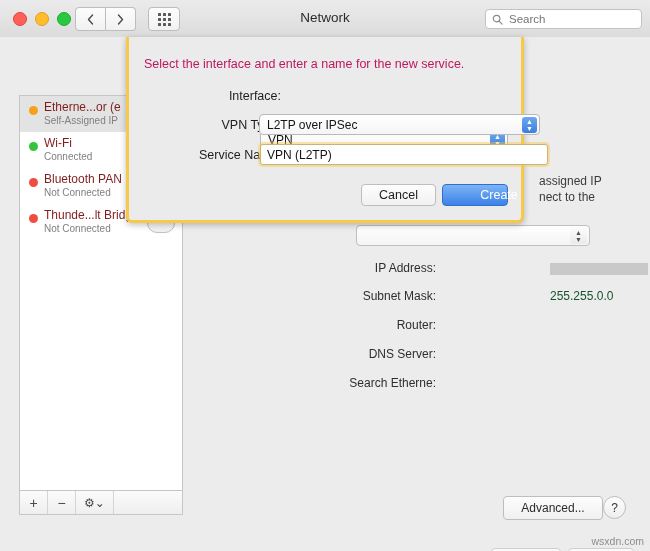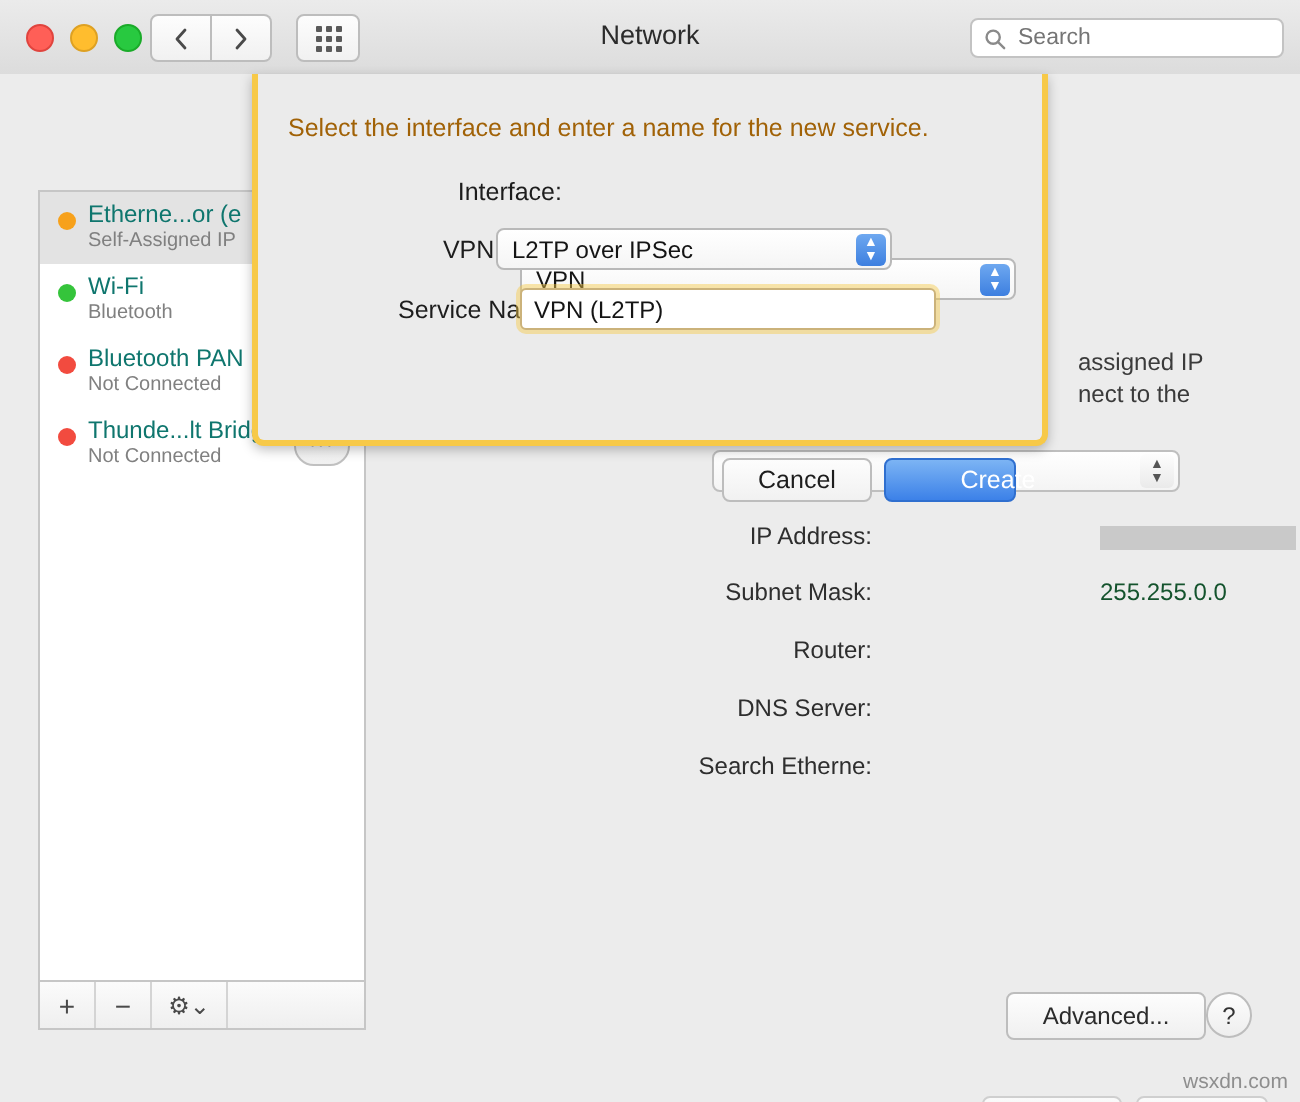--- a/index.html
+++ b/index.html
@@ -149,21 +149,21 @@
     position: absolute;
     left: 9px; top: 10px;
     width: 9px; height: 9px;
     border-radius: 50%;
   }
   .bullet.green { background: #35c43b; }
   .bullet.red { background: #f24b3f; }
   .bullet.orange { background: #f7a11b; }
   .service .name {
     font-size: 12px;
-    color: #0f766e;
+    color: #7f1d1d;
     line-height: 14px;
     white-space: nowrap;
   }
   .service .status {
     font-size: 10px;
     color: #808080;
     line-height: 13px;
     white-space: nowrap;
   }
   .service .dots3 {
@@ -304,21 +304,21 @@
     border: 3px solid #f7c948;
     border-top: none;
     border-radius: 0 0 6px 6px;
     box-sizing: border-box;
     box-shadow: 0 2px 6px rgba(0,0,0,0.25);
   }
   .sheet-title {
     position: absolute;
     left: 15px; top: 20px;
     font-size: 12.5px;
-    color: #a16207;
+    color: #be185d;
   }
   .sheet-row-label {
     position: absolute;
     width: 130px;
     text-align: right;
     font-size: 12.5px;
     color: #1d1d1d;
   }
   .popup {
     position: absolute;
@@ -359,21 +359,20 @@
     padding-left: 6px;
     box-shadow: 0 0 0 2px rgba(247,201,72,0.45);
   }
   .sheetbtn {
     position: absolute;
     height: 22px;
     border-radius: 4px;
     font-size: 12.5px;
     display: flex; align-items: center; justify-content: center;
     box-sizing: border-box;
-    margin-top: 45px;
   }
   .sheetbtn.cancel {
     background: linear-gradient(to bottom,#fdfdfd,#f1f1f1);
     border: 1px solid #bdbdbd;
     color: #1d1d1d;
   }
   .sheetbtn.create {
     background: linear-gradient(to bottom,#7cb4f4,#3c81e8);
     border: 1px solid #2f6fcf;
     color: #ffffff;
@@ -440,21 +439,21 @@
 
     <div class="servicelist">
       <div class="service selected">
         <span class="bullet orange"></span>
         <div class="name">Etherne...or (e</div>
         <div class="status">Self-Assigned IP</div>
       </div>
       <div class="service">
         <span class="bullet green"></span>
         <div class="name">Wi-Fi</div>
-        <div class="status">Bluetooth</div>
+        <div class="status">Connected</div>
       </div>
       <div class="service">
         <span class="bullet red"></span>
         <div class="name">Bluetooth PAN</div>
         <div class="status">Not Connected</div>
       </div>
       <div class="service">
         <span class="bullet red"></span>
         <div class="name">Thunde...lt Bridge</div>
         <div class="status">Not Connected</div>
@@ -506,28 +505,28 @@
 
     <div class="sheet-row-label" style="left:22px; top:52px;">Interface:</div>
     <div class="popup" style="left:131px; top:48px; width:248px;margin-top:44px;">VPN
       <span class="steppers">
           <span>▲</span>
           <span>▼</span>
         </span>
     </div>
 
     <div class="sheet-row-label" style="left:22px; top:81px;">VPN Type:</div>
-    <div class="popup" style="left:119px; top:77px; width:198px;">L2TP over IPSec
+    <div class="popup" style="left:130px; top:77px; width:281px;">L2TP over IPSec
       <span class="steppers">
           <span>▲</span>
           <span>▼</span>
         </span>
     </div>
 
     <div class="sheet-row-label" style="left:22px; top:111px;">Service Name:</div>
-    <div class="textfield" style="left:131px; top:107px; width:208px;">VPN (L2TP)</div>
+    <div class="textfield" style="left:131px; top:107px; width:288px;">VPN (L2TP)</div>
 
     <div class="sheetbtn cancel" style="left:232px; top:147px; width:75px;">Cancel</div>
     <div class="sheetbtn create" style="left:313px; top:147px; width:66px;">Create</div>
   </div>
 
   <div class="watermark">wsxdn.com</div>
 </div>
 
 </body></html>

